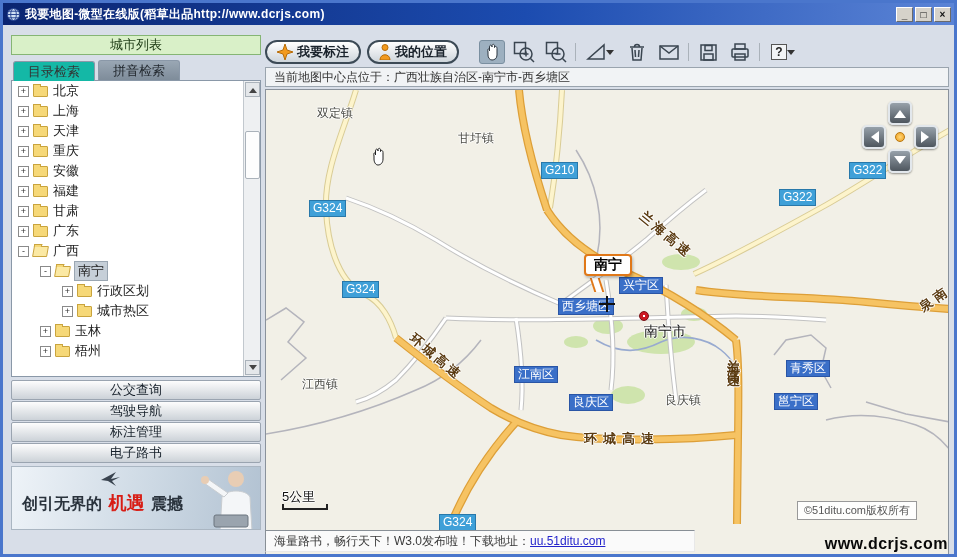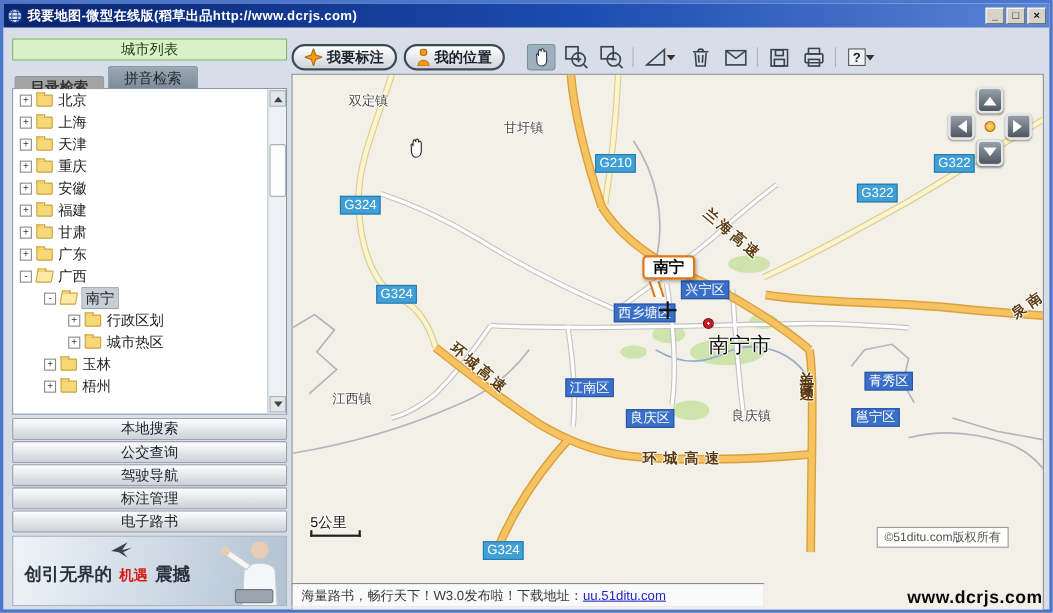--- a/index.html
+++ b/index.html
@@ -18,21 +18,21 @@
     border-color:#fff #6a6a6a #6a6a6a #fff; font-size:10px; line-height:13px; text-align:center;
     color:#111; font-weight:bold; cursor:default; }
 
   
   .sidebar { position:absolute; left:8px; top:32px; width:250px; }
   .city-header { height:20px; background:#d9f0c8; border:1px solid #85b574; text-align:center;
     font-size:13px; color:#1c3a14; line-height:18px; }
   .tabs { display:flex; margin-top:5px; height:21px; border-bottom:1px solid #8a98a8; padding-left:2px; }
   .tab { padding:0 14px; font-size:13px; line-height:20px; border:1px solid #8a98a8; border-bottom:none;
     border-radius:3px 3px 0 0; margin-right:3px; }
-  .tab.active { background:#a3a3a3; color:#333; position:relative; top:9px;font-weight:bold; }
+  .tab.active { background:#14b8a6; color:#333; position:relative; top:1px; }
   .tab.inactive { background:linear-gradient(#9aa7b4,#7e8c9a); color:#22282e; }
   .tree { position:relative; height:296px; background:#fff; border:1px solid #8a98a8; border-top:none;
     overflow:hidden; font-size:13px; color:#222; }
   .tree-row { height:20px; display:flex; align-items:center; white-space:nowrap; }
   .lvl0 { padding-left:6px; } .lvl1 { padding-left:28px; } .lvl2 { padding-left:50px; }
   .expander { width:11px; height:11px; border:1px solid #8a8a8a; background:#fff; font-size:9px;
     line-height:9px; text-align:center; color:#333; flex:0 0 11px; }
   .folder { width:15px; height:11px; background:#f6d878; border:1px solid #c9a43e; border-radius:1px;
     position:relative; margin:0 5px 0 4px; flex:0 0 15px; }
   .folder::before { content:''; position:absolute; top:-3px; left:-1px; width:6px; height:2px;
@@ -50,21 +50,21 @@
   .tri-up { border-bottom:5px solid #444; margin-top:-3px; }
   .tri-down { border-top:5px solid #444; margin-bottom:-3px; }
   .accordion { margin-top:3px; }
   .acc-bar { height:20px; margin-bottom:1px; background:linear-gradient(#fdfdfd,#ccd2d8);
     border:1px solid #9aa4b0; border-radius:2px; text-align:center; font-size:13px; line-height:18px;
     color:#16202a; }
   .ad { position:relative; margin-top:3px; height:64px; overflow:hidden;
     background:linear-gradient(100deg,#eef3f8,#cdd9e4 55%,#b2c2d2); border:1px solid #aab6c2; }
   .ad-text { position:absolute; left:10px; top:24px; font-size:16px; font-weight:bold; color:#29323c;
     white-space:nowrap; }
-  .ad-hl { color:#d81c14; font-size:13px; padding:0 2px; }
+  .ad-hl { color:#d81c14; font-size:18px; padding:0 2px; }
   .ad-plane { position:absolute; left:88px; top:4px; }
   .ad-person { position:absolute; right:0; top:0; }
 
   
   .main { position:absolute; left:262px; top:36px; width:684px; }
   .toolbar { height:26px; display:flex; align-items:center; gap:6px; }
   .tb-big { display:flex; align-items:center; gap:4px; height:24px; padding:0 10px;
     border:2px solid #3c4a56; border-radius:12px; background:linear-gradient(#ffffff,#ced5db);
     font-size:13px; font-weight:bold; color:#1a232c; }
   .tb-ico { width:26px; height:24px; display:flex; align-items:center; justify-content:center;
@@ -83,21 +83,21 @@
   .map svg.roads { position:absolute; left:0; top:0; }
   .town { position:absolute; font-size:12px; color:#4c4c46; white-space:nowrap;
     text-shadow:1px 0 #fff,-1px 0 #fff,0 1px #fff,0 -1px #fff; }
   .rbadge,.dbadge { position:absolute; color:#fff; font-size:12px; height:17px; line-height:15px;
     padding:0 3px; white-space:nowrap; }
   .rbadge { background:#3fa0d8; border:1px solid #2878aa; }
   .dbadge { background:#3a6fc8; border:1px solid #2a55a5; }
   .hwy { position:absolute; font-size:13px; font-weight:bold; color:#5a3a10; white-space:nowrap;
     text-shadow:1px 0 #fff,-1px 0 #fff,0 1px #fff,0 -1px #fff; }
   .hwy.vert { writing-mode:vertical-rl; letter-spacing:5px; }
-  .citylabel { position:absolute; font-size:19px; color:#111; white-space:nowrap;
+  .citylabel { position:absolute; font-size:14px; color:#111; white-space:nowrap;
     text-shadow:1px 0 #fff,-1px 0 #fff,0 1px #fff,0 -1px #fff;padding-left:20px; }
   .citydot { position:absolute; width:10px; height:10px; border-radius:50%; border:1px solid #7a0d12;
     background:radial-gradient(#fff 0 18%, #cc1822 22%); }
   .popup { position:absolute; left:318px; top:164px; background:#fff; border:2px solid #e07818;
     border-radius:4px; padding:0 8px; font-size:14px; font-weight:bold; color:#000;
     box-shadow:1px 2px 3px rgba(0,0,0,.25); }
   .popup-tail { position:absolute; left:326px; top:188px; width:10px; height:14px;
     background:#fff; border-left:2px solid #e07818; border-right:2px solid #e07818;
     transform:skewX(18deg); }
   .crosshair { position:absolute; left:333px; top:206px; width:16px; height:16px; }
@@ -232,21 +232,20 @@
         <div class="sb-btn sb-up">
             <span class="tri tri-up"></span>
           </div>
         <div class="sb-thumb"></div>
         <div class="sb-btn sb-down">
             <span class="tri tri-down"></span>
           </div>
       </div>
     </div>
     <div class="accordion">
-      <div class="acc-bar">本地搜索</div>
       <div class="acc-bar">公交查询</div>
       <div class="acc-bar">驾驶导航</div>
       <div class="acc-bar">标注管理</div>
       <div class="acc-bar">电子路书</div>
     </div>
     <div class="ad">
       <svg class="ad-plane" width="26" height="16" viewBox="0 0 26 16">
         <path d="M1 9 L16 1 L11 8 L20 6 L12 10 L16 15 L8 10 Z" fill="#3a4450"></path>
       </svg>
       <svg class="ad-person" width="80" height="64" viewBox="0 0 80 64">
@@ -335,20 +334,21 @@
           <rect x="5" y="11" width="10" height="6" fill="#fff" class="ic"></rect>
         </svg>
       </div>
       <div class="tb-sep"></div>
       <div class="tb-ico" style="width:34px">
         <span class="helpbox">?</span>
         <span class="caret"></span>
       </div>
     </div>
 
+    <div class="infobar">当前地图中心点位于：广西壮族自治区-南宁市-西乡塘区</div>
 
     <div class="map">
       <svg class="roads" width="684" height="434" viewBox="0 0 684 434">
 
         <g fill="#cfe4ad">
           <ellipse cx="395" cy="252" rx="34" ry="12"></ellipse>
           <ellipse cx="342" cy="236" rx="15" ry="8"></ellipse>
           <ellipse cx="362" cy="305" rx="17" ry="9"></ellipse>
           <ellipse cx="428" cy="224" rx="13" ry="7"></ellipse>
           <ellipse cx="415" cy="172" rx="19" ry="8"></ellipse>

